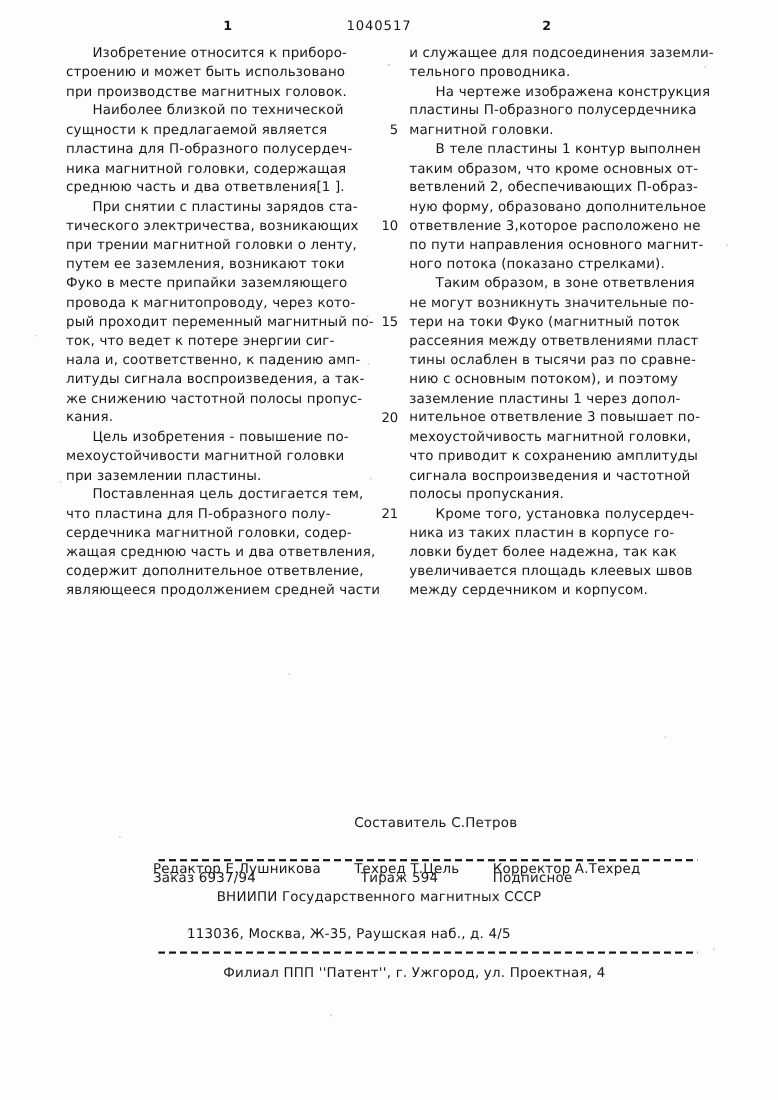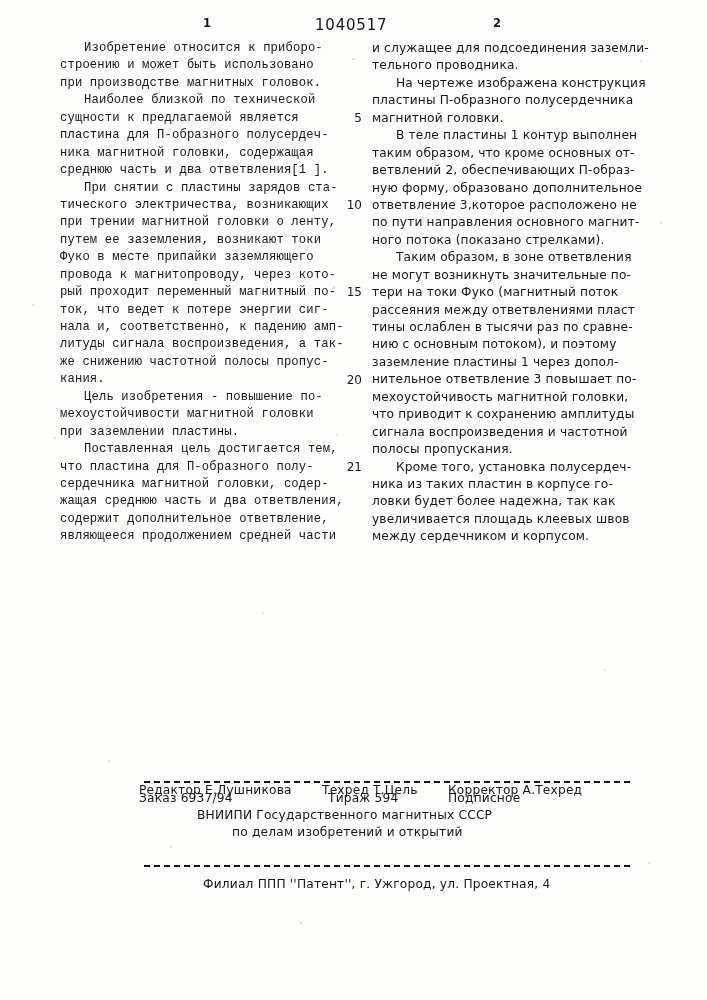--- a/index.html
+++ b/index.html
@@ -38,40 +38,40 @@
     font-size: 11.5px;
     font-weight: bold;
     letter-spacing: 0;
   }
   .hdr .colnum.left  { left: 203px; }
   .hdr .colnum.right { left: 493px; }
   .hdr .patnum {
     position: absolute;
     top: 0;
     left: 315px;
-    font-size: 15px;
+    font-size: 12px;
     letter-spacing: 0.8px;
   }
 
   
   .cols {
     position: absolute;
     top: 40px;
     left: 0;
     right: 0;
   }
   .col {
     position: absolute;
     top: 0;
     font-size: 12.2px;
     line-height: 17.45px;
     letter-spacing: 0.15px;
     white-space: pre;
   }
-  .col.left  { left: 60px;  width: 290px; font-family: Liberation Mono, monospace; }
+  .col.left  { left: 60px;  width: 290px; }
   .col.right { left: 372px; width: 290px; }
   .col .ln { display: block; height: 17.45px; }
   .col .ln.ind { text-indent: 24px; }
 
   
   .gutter {
     position: absolute;
     top: 40px;
     left: 336px;
     width: 26px;
@@ -137,43 +137,46 @@
   <div class="gutter" id="gutter">
       <div class="num" style="top: 69.8px;">5</div>
       <div class="num" style="top: 157.05px;">10</div>
       <div class="num" style="top: 244.3px;">15</div>
       <div class="num" style="top: 331.55px;">20</div>
       <div class="num" style="top: 418.8px;">21</div>
     </div>
 
   <div class="footer">
 
+    <div class="f-row" style="top:0px;">
+      <span class="f-cell" style="left:322px;">Составитель С.Петров</span>
+    </div>
 
     <div class="f-row" style="top:18px;margin-top:24px;">
       <span class="f-cell" style="left:139px;">Редактор Е.Лушникова</span>
       <span class="f-cell" style="left:322px;">Техред Т.Цель</span>
       <span class="f-cell" style="left:448px;">Корректор А.Техред</span>
     </div>
 
     <div class="dash-sep" style="top:41px; left:144px; width:490px;"></div>
 
     <div class="f-row" style="top:50px;">
       <span class="f-cell" style="left:139px;">Заказ 6937/94</span>
       <span class="f-cell" style="left:328px;">Тираж 594</span>
       <span class="f-cell" style="left:448px;">Подписное</span>
     </div>
 
     <div class="f-row" style="top:67px;">
       <span class="f-cell" style="left:197px;">ВНИИПИ Государственного магнитных СССР</span>
     </div>
 
-    <div class="f-row" style="top:84px;">
-      <span class="f-cell" style="left:232px;">по делам изобретений и открытий</span>
+
+    <div class="f-row" style="top:101px;">
+      <span class="f-cell" style="left:170px;">113036, Москва, Ж-35, Раушская наб., д. 4/5</span>
     </div>
-
 
     <div class="dash-sep" style="top:125px; left:144px; width:490px;"></div>
 
     <div class="f-row" style="top:136px;">
       <span class="f-cell" style="left:203px;">Филиал ППП ''Патент'', г. Ужгород, ул. Проектная, 4</span>
     </div>
 
   </div>
 
   <div class="speck" style="left:640px; top:60px;  width:2px; height:2px;"></div>

